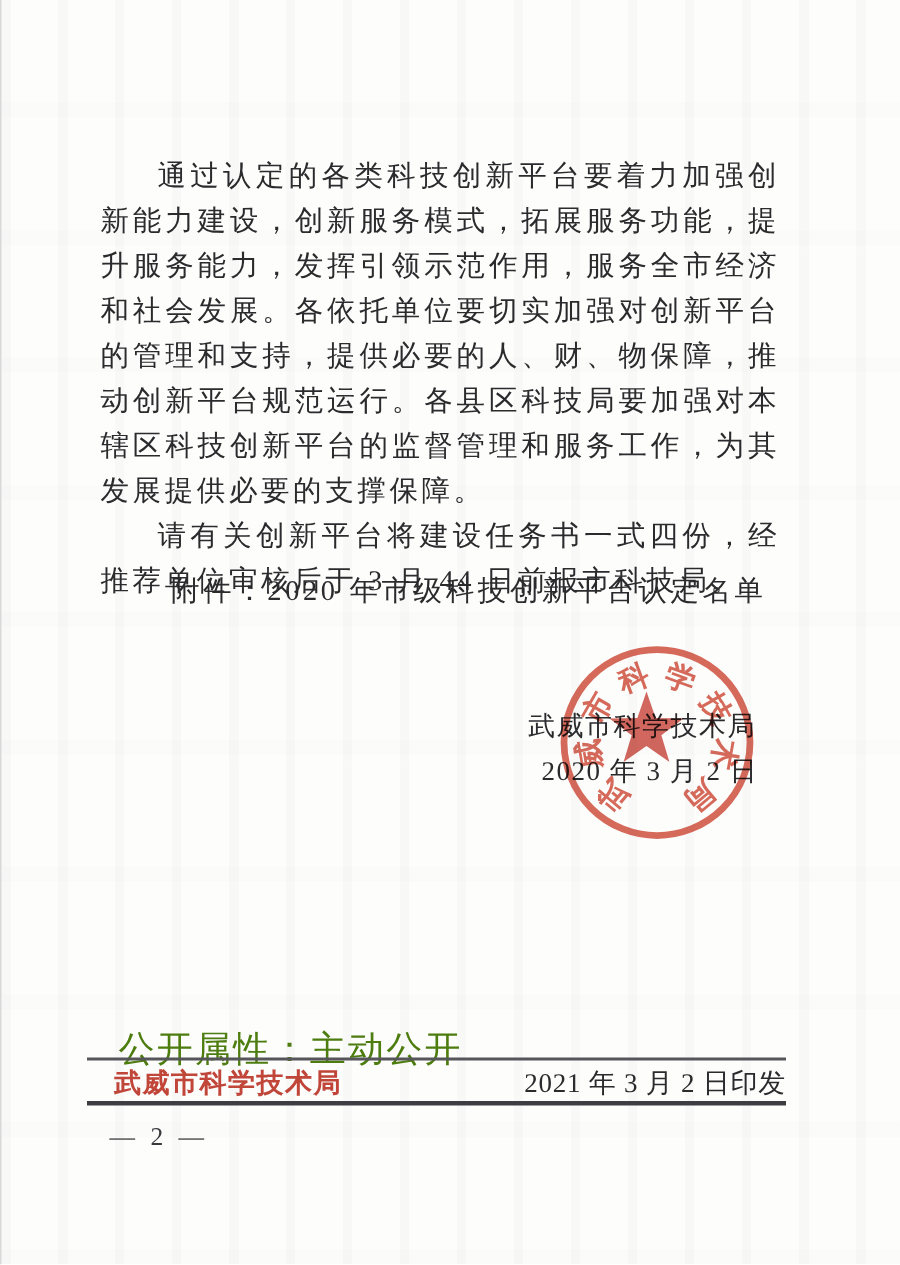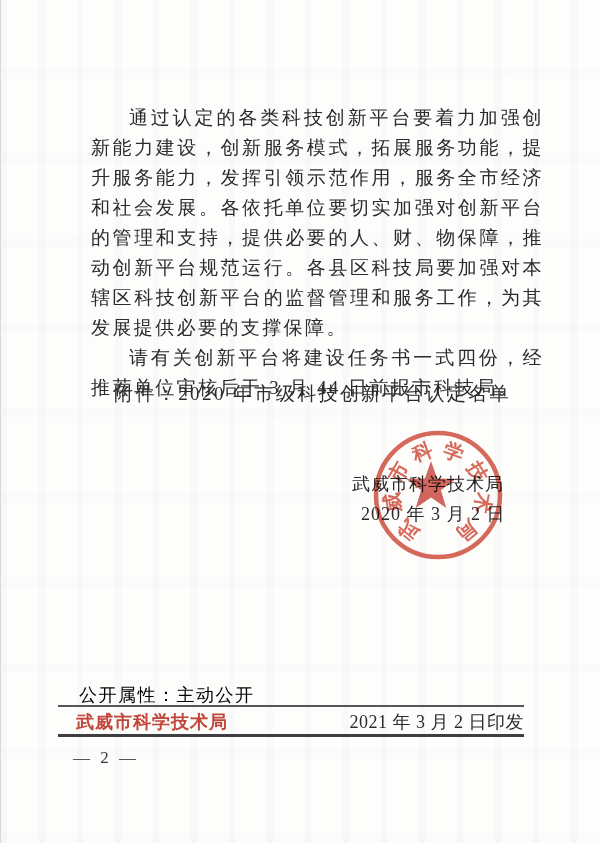--- a/index.html
+++ b/index.html
@@ -20,21 +20,21 @@
     position: absolute;
     inset: 0;
     background:
       repeating-linear-gradient(90deg, rgba(120,120,130,0.035) 0 6px, rgba(255,255,255,0) 6px 38px),
       repeating-linear-gradient(0deg, rgba(140,140,150,0.02) 0 10px, rgba(255,255,255,0) 10px 85px);
     pointer-events: none;
   }
 
   .doc-body {
     position: absolute;
-    left: 90px;
+    left: 66px;
     top: 103px;
     width: 453px;
     font-size: 19px;
     line-height: 30px;
     color: #2b2b2e;
     text-align: justify;
     letter-spacing: 2.4px;
   }
   .doc-body p { text-indent: 2em; }
   .attachment-line {
@@ -79,23 +79,23 @@
   .seal text {
     font-family: "Liberation Serif", "DejaVu Serif", serif;
     font-weight: bold;
     fill: #cf4a38;
   }
 
   .disclosure-line {
     position: absolute;
     left: 78px;
     top: 683px;
-    font-size: 18px;
+    font-size: 24px;
     letter-spacing: 1.5px;
-    color: #000000;
+    color: #4d7c0f;
   }
   .rule-thin {
     position: absolute;
     left: 57px;
     top: 705px;
     width: 466px;
     height: 2px;
     background: #55555a;
   }
   .printer-row {

